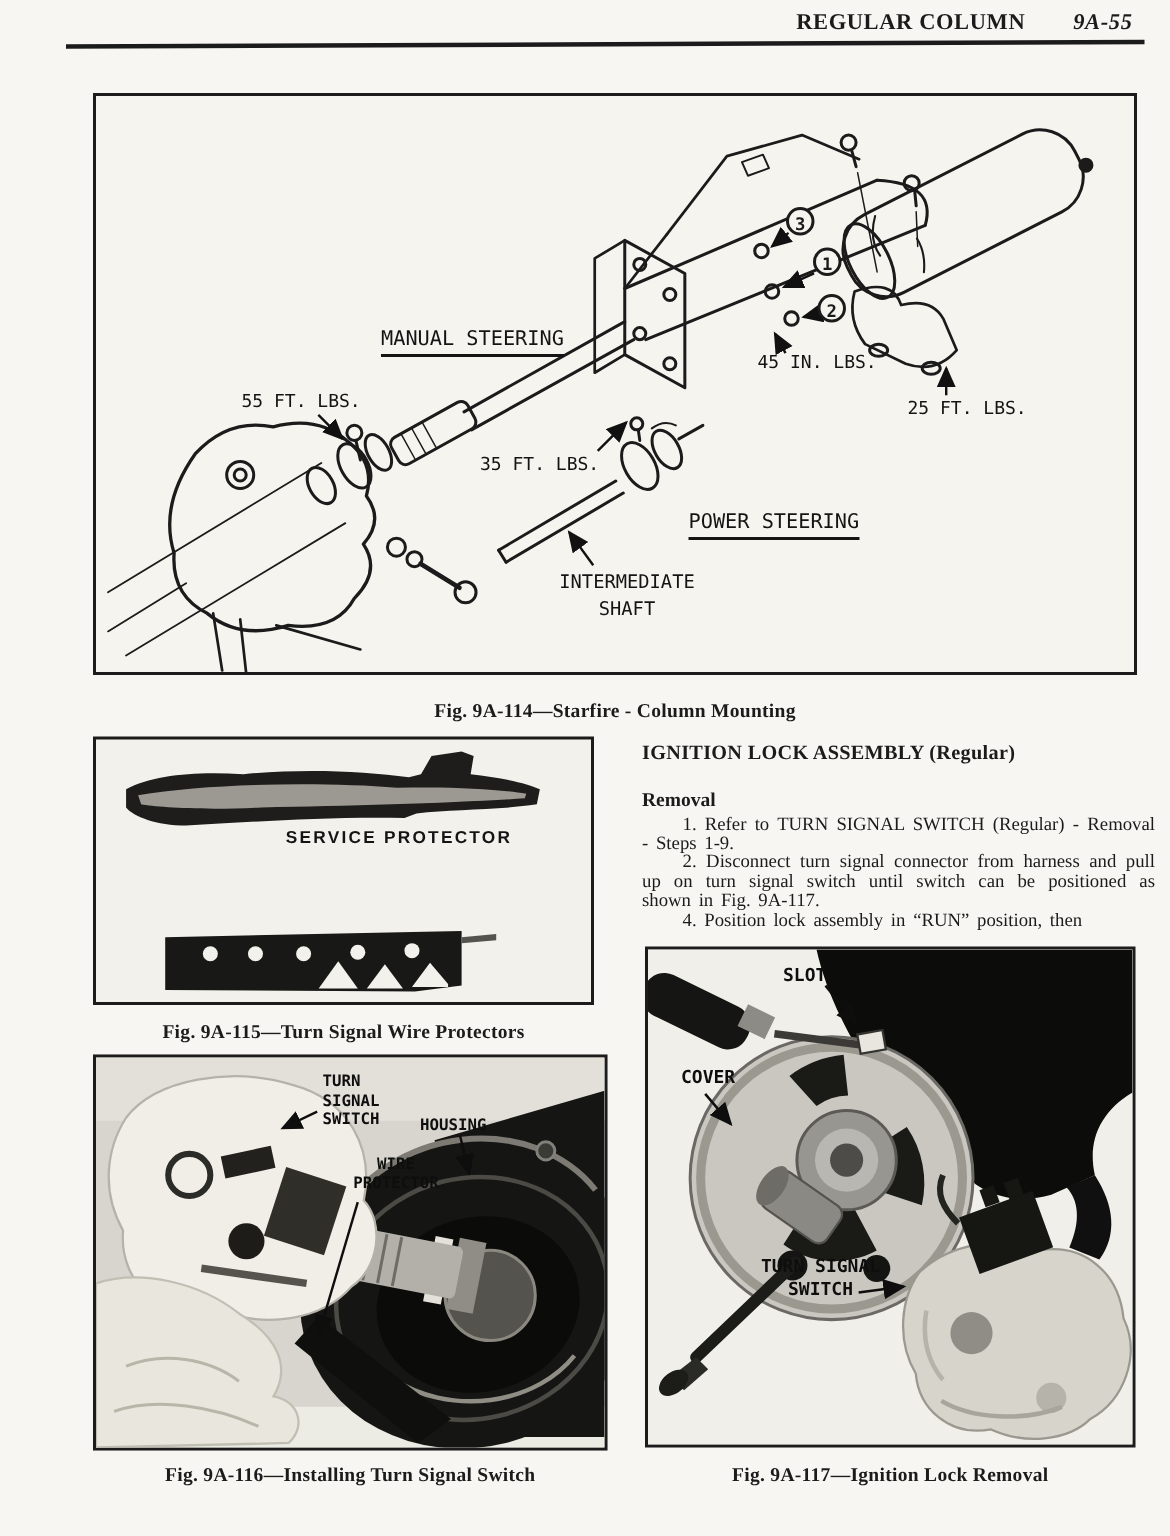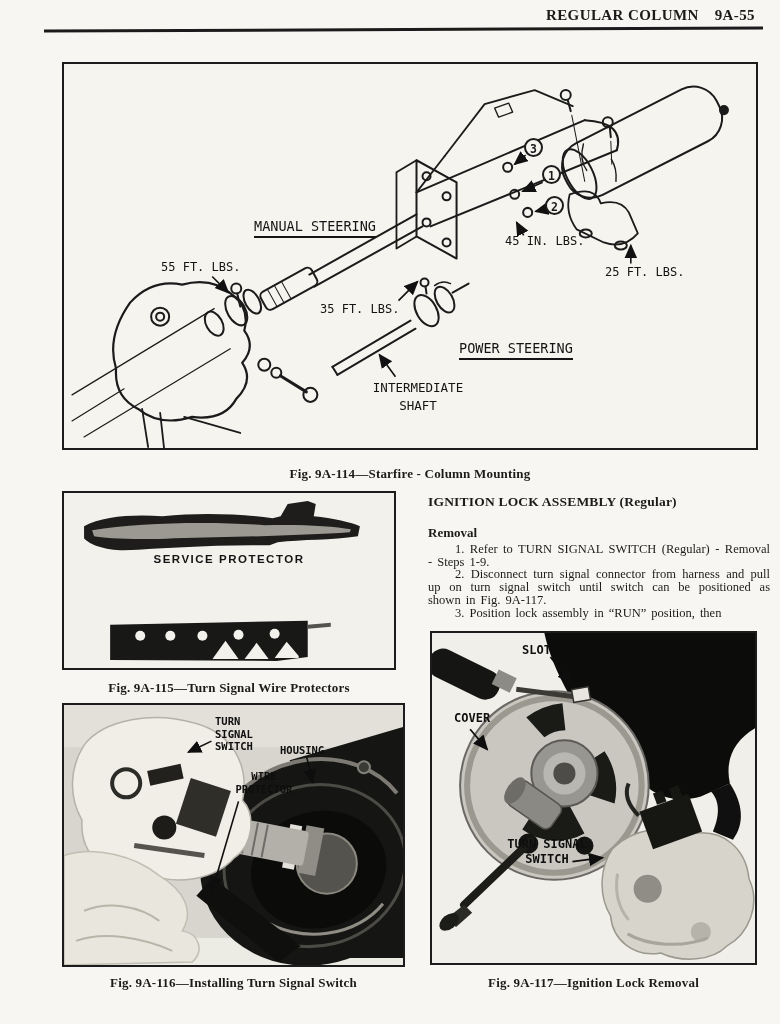--- a/index.html
+++ b/index.html
@@ -3,21 +3,21 @@
 <meta charset="utf-8">
 <style>
   html,body{margin:0;padding:0;background:#e8e7e3;}
   .page{
     position:relative;width:780px;height:1024px;margin:0 auto;
     background:#f7f6f2;color:#1b1b1b;overflow:hidden;
     font-family:"Liberation Serif", serif;
   }
   
   .hdr{position:absolute;top:7px;right:25px;font-weight:bold;font-size:15px;letter-spacing:.4px;}
-  .hdr .pgnum{margin-left:16px;}
+  .hdr .pgnum{margin-left:32px;font-style:italic;}
   .hdr-rule{position:absolute;left:44px;top:28px;width:719px;height:3px;background:#1b1b1b;transform:rotate(-.25deg);}
   
   .figbox{position:absolute;border:2.5px solid #1c1c1c;background:#f5f4ef;box-sizing:border-box;}
   .figbox svg{position:absolute;left:0;top:0;width:100%;height:100%;}
   .fig114{left:62px;top:62px;width:696px;height:388px;}
   .fig115{left:62px;top:491px;width:334px;height:179px;background:#f2f1ec;}
   .fig116{left:62px;top:703px;width:343px;height:264px;background:#d8d6cf;}
   .fig117{left:430px;top:631px;width:327px;height:334px;background:#f2f0ea;}
   
   .caption{position:absolute;text-align:center;font-weight:bold;font-size:13px;letter-spacing:.2px;}
@@ -30,21 +30,21 @@
         color:#141414;white-space:pre-line;line-height:13px;}
   .dlbl.big{font-size:13.5px;line-height:15px;margin-left:12px;}
   .underl{border-bottom:2px solid #141414;padding-bottom:2px;}
   .photolbl{position:absolute;font-family:"DejaVu Sans Mono", monospace;font-size:10.5px;
         color:#0e0e0e;white-space:pre-line;line-height:12.5px;font-weight:bold;}
   .photolbl.f117{font-size:12px;line-height:15px;text-align:center;}
   .callout{position:absolute;width:19px;height:19px;border:2px solid #1b1b1b;border-radius:50%;
         font-family:"DejaVu Sans Mono", monospace;font-size:11.5px;font-weight:bold;
         text-align:center;line-height:19px;background:#f5f4ef;box-sizing:border-box;}
   .blocklbl{position:absolute;width:100%;text-align:center;font-family:"Liberation Sans", sans-serif;
-        font-weight:bold;font-size:11.5px;letter-spacing:1.5px;color:#141414;}
+        font-weight:bold;font-size:11.5px;letter-spacing:1.5px;color:#141414;padding-left:37px;}
   
   .textcol{position:absolute;left:428px;top:494px;width:342px;}
   .textcol h3{margin:0 0 15px 0;font-size:13.5px;letter-spacing:.2px;}
   .textcol h4{margin:0 0 2px 0;font-size:13px;}
   .textcol p{margin:0;font-size:12.5px;line-height:12.7px;text-align:justify;
              text-indent:27px;word-spacing:2px;}
 </style>
 </head>
 <body>
 
@@ -190,21 +190,21 @@
     </svg>
     <div class="blocklbl" style="top:60px">SERVICE PROTECTOR</div>
   </div>
   <div class="caption cap115">Fig. 9A-115—Turn Signal Wire Protectors</div>
 
   <div class="textcol">
     <h3>IGNITION LOCK ASSEMBLY (Regular)</h3>
     <h4>Removal</h4>
     <p>1. Refer to TURN SIGNAL SWITCH (Regular) - Removal - Steps 1-9.</p>
     <p>2. Disconnect turn signal connector from harness and pull up on turn signal switch until switch can be positioned as shown in Fig. 9A-117.</p>
-    <p>3. Position lock assembly in “RUN” position, then</p>
+    <p>4. Position lock assembly in “RUN” position, then</p>
   </div>
 
   <div class="figbox fig116">
     <svg viewBox="0 0 338 259" preserveAspectRatio="none">
       <defs>
         <marker id="ah116" markerWidth="10" markerHeight="9" refX="8" refY="4" orient="auto">
           <path d="M0,0 L9,4 L0,8 z" fill="#0e0e0e"></path>
         </marker>
       </defs>
       <rect x="0" y="0" width="338" height="259" fill="#d7d5ce"></rect>

